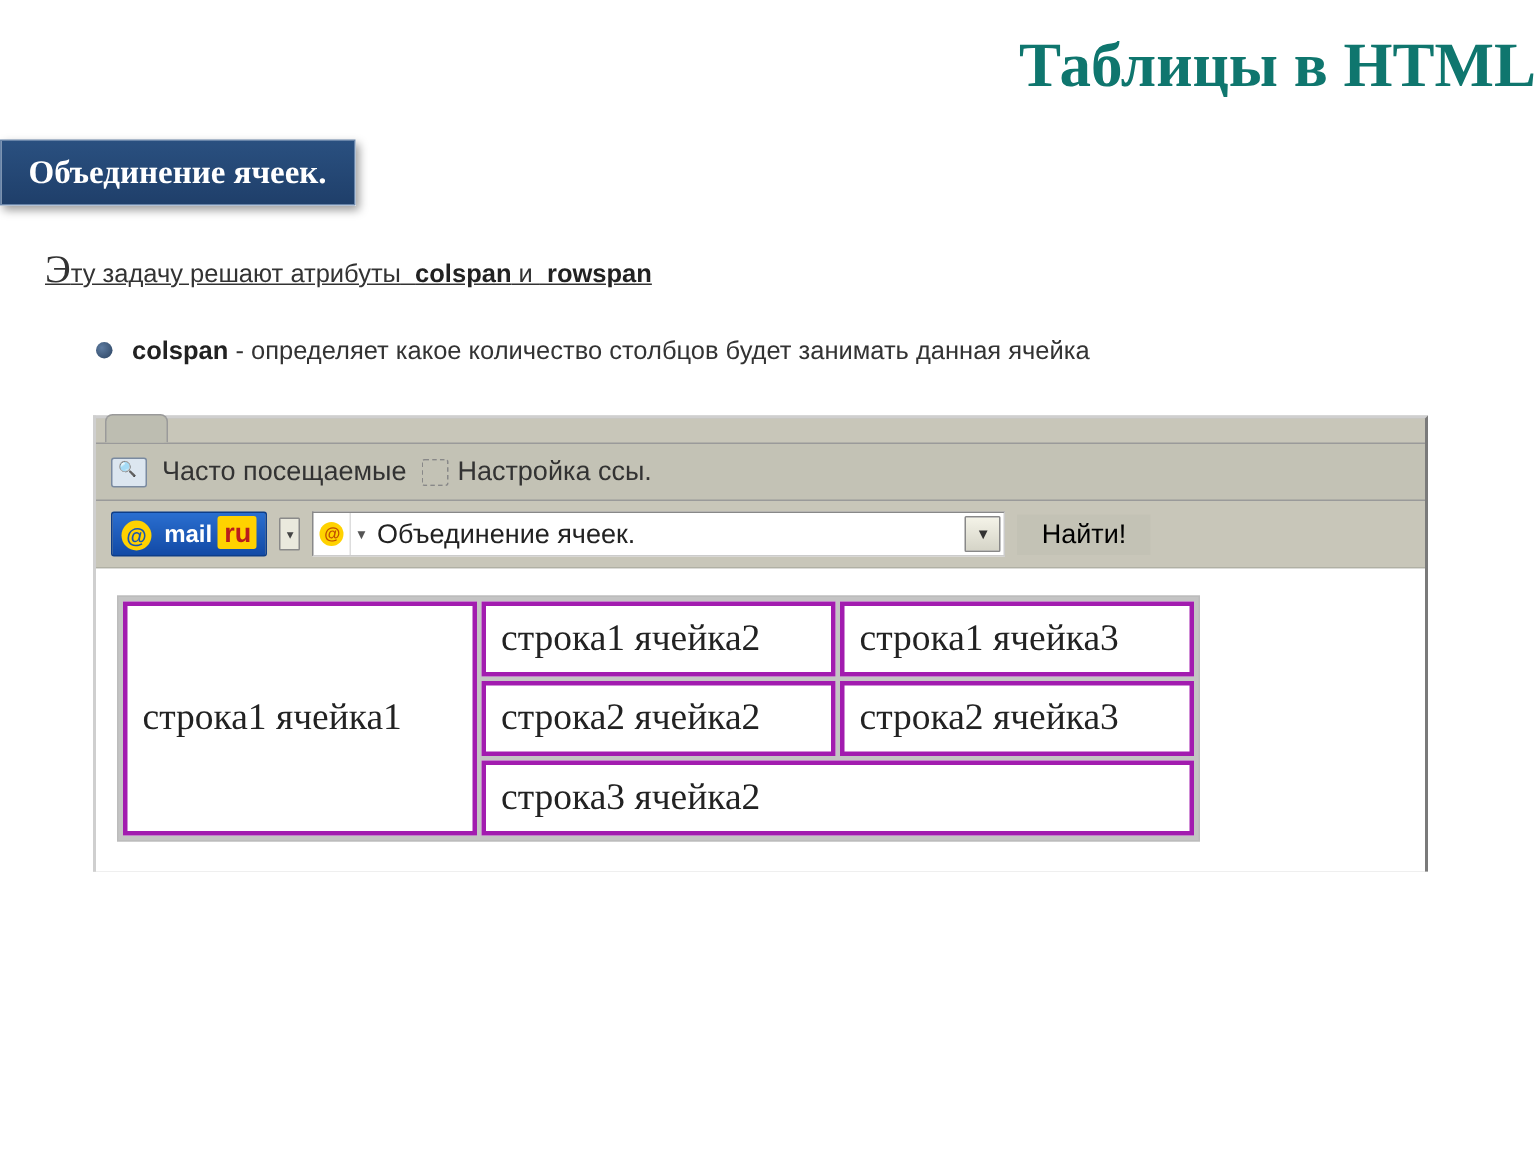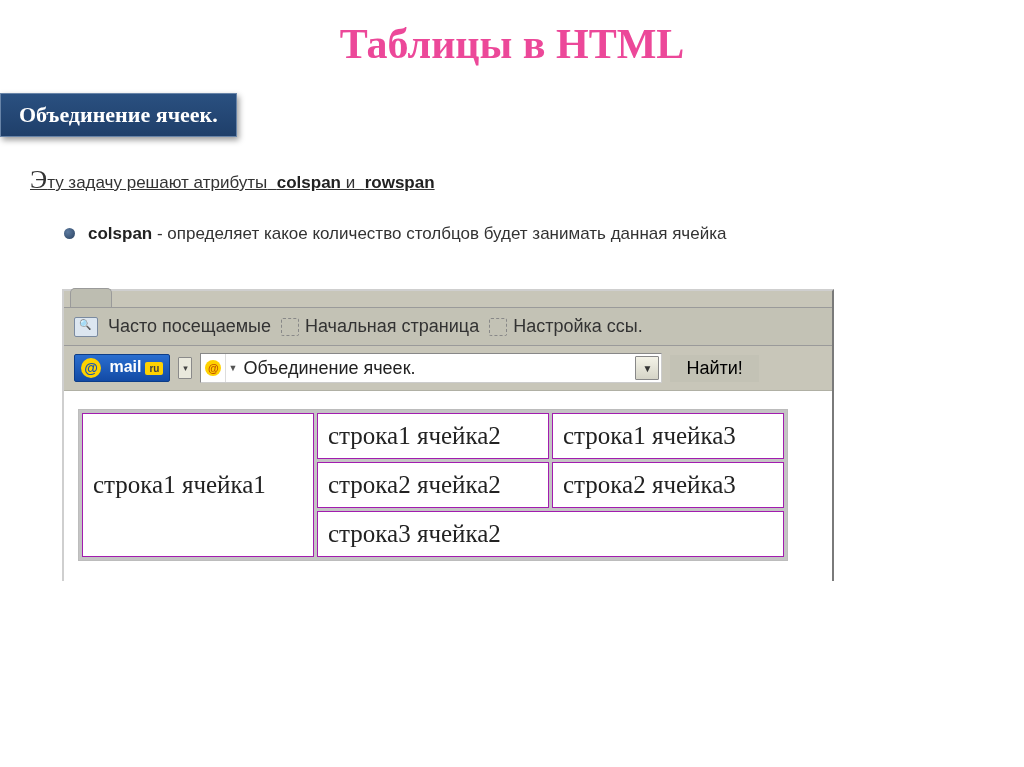--- a/index.html
+++ b/index.html
@@ -5,25 +5,25 @@
   body {
     margin: 0;
     padding: 0;
     font-family: Arial, sans-serif;
     background: #ffffff;
     width: 1024px;
     height: 767px;
     overflow: hidden;
   }
   .slide-title {
-    text-align: center;
+    text-align: right;
     font-family: "Times New Roman", serif;
     font-weight: bold;
     font-size: 42px;
-    color: #ec4899;
+    color: #0f766e;
     margin: 20px 0 25px 0;
   }
   .subtitle-box {
     background: linear-gradient(to bottom, #2a5080, #1f3f6a);
     color: #ffffff;
     font-family: "Times New Roman", serif;
     font-weight: bold;
     font-size: 22px;
     padding: 8px 18px;
     display: inline-block;
@@ -38,21 +38,21 @@
     margin: 0 30px 24px 30px;
     text-decoration: underline;
   }
   .intro .cap {
     font-family: "Times New Roman", serif;
     font-size: 26px;
     font-weight: normal;
   }
   .intro b { font-weight: bold; color: #222; }
   .bullets {
-    margin: 0 30px 40px 64px;
+    margin: 0 30px 28px 64px;
     font-family: Verdana, sans-serif;
     font-size: 17px;
     color: #333;
     list-style: none;
     padding: 0;
   }
   .bullets li {
     position: relative;
     padding: 5px 0 5px 24px;
   }
@@ -63,21 +63,21 @@
     top: 9px;
     width: 11px;
     height: 11px;
     background: radial-gradient(circle at 35% 35%, #5d7ba0, #2a4260);
     border-radius: 50%;
   }
   .bullets b { color: #222; }
   
   .browser {
     margin: 0 30px 0 62px;
-    width: 772px;
+    width: 890px;
   }
   .browser-frame {
     border-top: 2px solid #cfcfcf;
     border-left: 2px solid #cfcfcf;
     border-right: 2px solid #7a7a7a;
     background: #bfbfbf;
     padding: 0;
   }
   .tabs-bit {
     height: 16px;
@@ -160,23 +160,23 @@
   .mailru .txt {
     color: #fff;
     font-family: Arial, sans-serif;
     font-size: 16px;
     font-weight: bold;
     padding: 0 4px;
     text-align: right;
   }
   .mailru .ru {
     background: #ffd200;
-    color: #404040;
+    color: #b91c1c;
     font-family: Arial, sans-serif;
-    font-size: 10px;
+    font-size: 18px;
     font-weight: bold;
     padding: 1px 4px;
     border-radius: 2px;
   }
   .small-drop {
     width: 12px; height: 20px;
     border: 1px solid #8a8a8a;
     border-radius: 1px;
     background: #eae9dd;
     color: #444;
@@ -245,21 +245,21 @@
     padding: 18px 14px 20px 14px;
   }
   .demo-table {
     border-collapse: separate;
     border-spacing: 3px;
     background: #c4c4c4;
     border: 1px solid #bcbcbc;
   }
   .demo-table td {
     background: #ffffff;
-    border: 1px solid #a21caf;
+    border: 3px solid #a21caf;
     font-family: "Times New Roman", serif;
     font-size: 25px;
     color: #222;
     padding: 8px 10px;
     min-width: 210px;
   }
 </style>
 </head>
 <body>
 
@@ -283,24 +283,20 @@
 <div class="browser">
   <div class="browser-frame">
     <div class="tabs-bit">
       <div class="tab-stub"></div>
     </div>
 
     <div class="bookmark-bar">
       <span class="folder-icon"></span>
       <span class="bm-item">
         <span>Часто посещаемые</span>
-      </span>
-      <span class="bm-item">
-        <span class="dotted-box"></span>
-        <span>Начальная страница</span>
       </span>
       <span class="bm-item">
         <span class="dotted-box"></span>
         <span>Настройка ссы.</span>
       </span>
     </div>
 
     <div class="search-bar">
       <span class="mailru">
         <span class="at">@</span>

